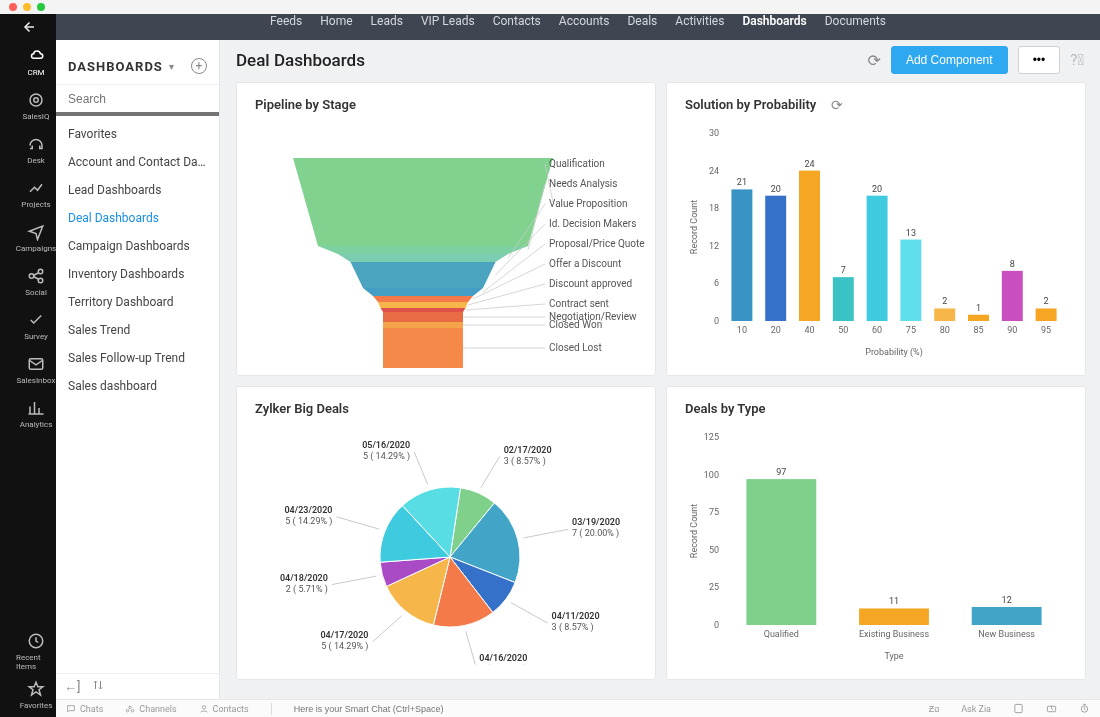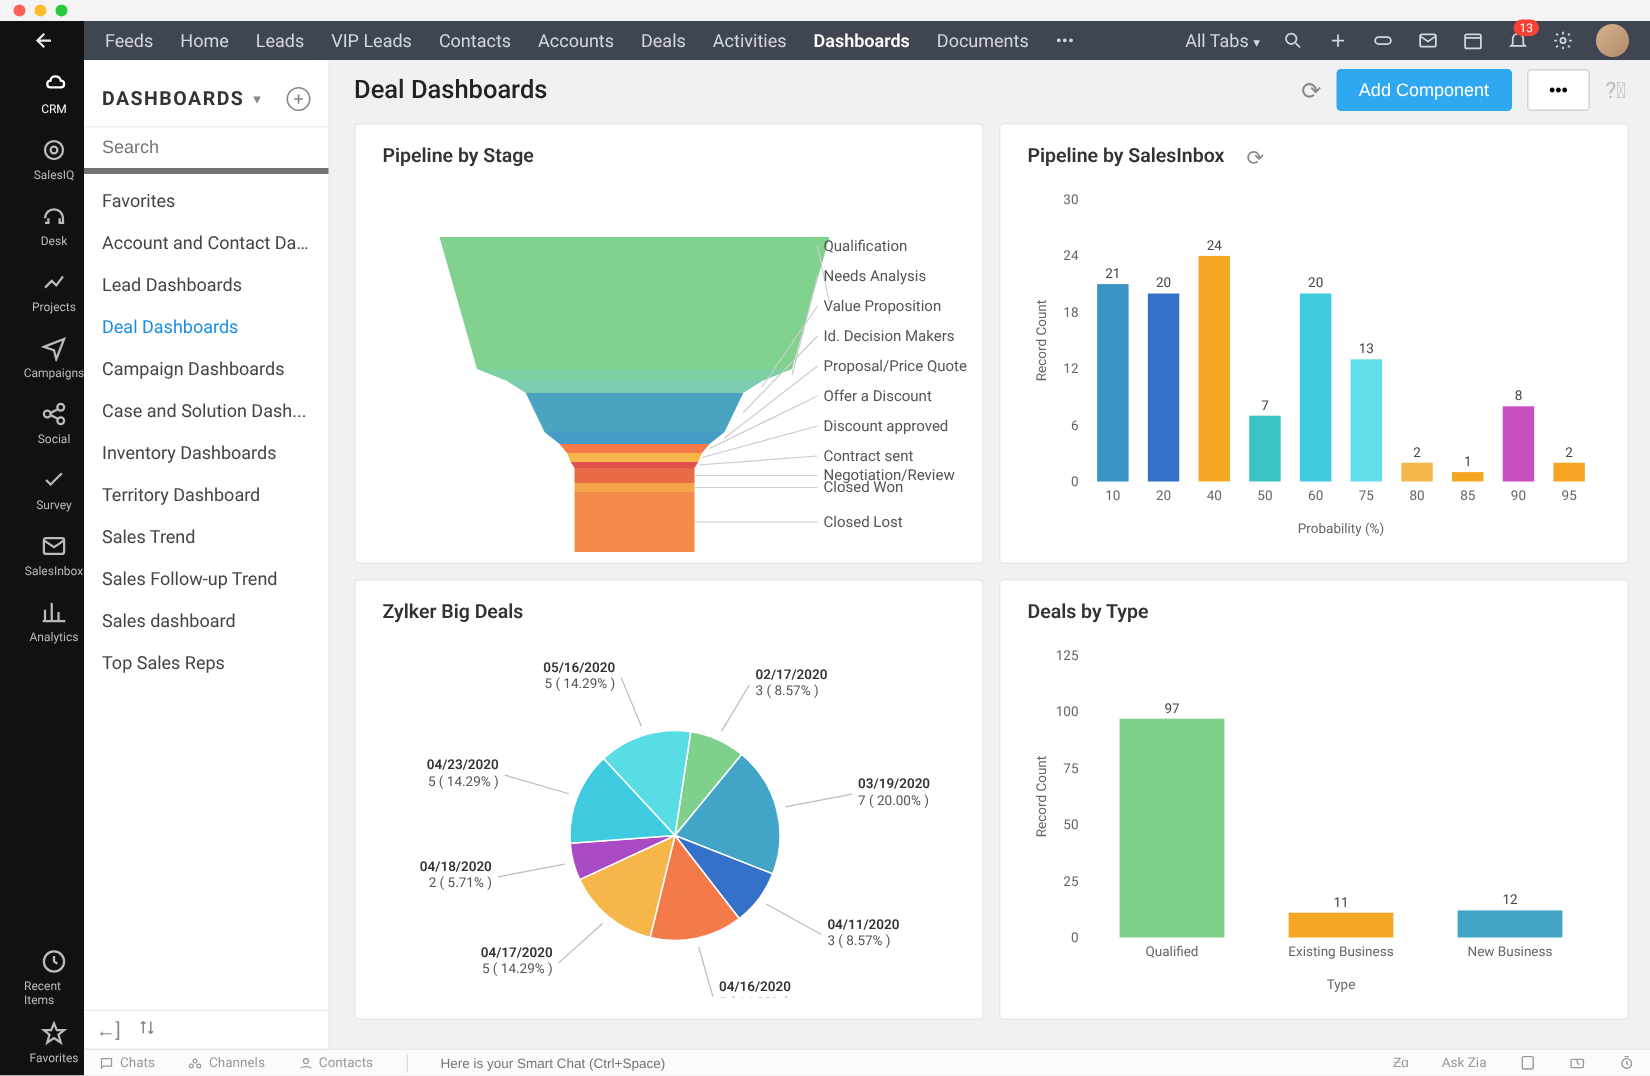--- a/index.html
+++ b/index.html
@@ -12,21 +12,21 @@
 
 
 .rail { position:absolute; left:0; top:14px; bottom:0; width:56px; background:#111; color:#aaa; display:flex; flex-direction:column; }
 .rail-back{height:26px;display:flex;align-items:center;justify-content:center;color:#eee;font-size:18px;}
 .rail-item{display:flex;flex-direction:column;align-items:center;gap:3px;height:44px;justify-content:center;font-size:8px;color:#bbb;padding-left:16px;}
 .rail-item.active{color:#fff;}
 .rail-item svg,.rail-item .ic{width:18px;height:18px;}
 .rail-gap{flex:1}
 
 
-.topnav{position:absolute;left:56px;right:0;top:14px;height:26px;background:#3f4651;display:flex;align-items:center;padding:0 14px;color:#d4d8dd;font-size:12px;gap:18px;}
+.topnav{position:absolute;left:56px;right:0;top:14px;height:26px;background:#3f4651;display:flex;align-items:center;padding:0 14px;color:#d4d8dd;font-size:12px;gap:18px;flex-direction:column;}
 .topnav .nav-link{cursor:pointer;}
 .topnav .nav-link.active{color:#fff;font-weight:600;}
 .topnav-right{margin-left:auto;display:flex;align-items:center;gap:14px;}
 .topnav-right .nic{width:16px;height:16px;display:flex;align-items:center;justify-content:center;color:#d4d8dd;}
 .bell-wrap{position:relative}
 .badge{position:absolute;top:-6px;right:-6px;background:#f44336;color:#fff;font-size:8px;border-radius:8px;padding:1px 4px;}
 .avatar{width:22px;height:22px;border-radius:50%;background:linear-gradient(135deg,#d6b28e,#b08a6a);}
 
 
 .sidebar{position:absolute;left:56px;top:40px;bottom:18px;width:164px;background:#fff;border-right:1px solid #e5e7eb;}
@@ -227,27 +227,25 @@
   </div>
   <div class="sb-search">
     <input placeholder="Search" style="">
   </div>
   <div id="sb-items">
       <div class="sb-item">Favorites</div>
       <div class="sb-item">Account and Contact Da...</div>
       <div class="sb-item">Lead Dashboards</div>
       <div class="sb-item active">Deal Dashboards</div>
       <div class="sb-item">Campaign Dashboards</div>
-      <div class="sb-item">Case and Solution Dash...</div>
       <div class="sb-item">Inventory Dashboards</div>
       <div class="sb-item">Territory Dashboard</div>
       <div class="sb-item">Sales Trend</div>
       <div class="sb-item">Sales Follow-up Trend</div>
       <div class="sb-item">Sales dashboard</div>
-      <div class="sb-item">Top Sales Reps</div>
     </div>
   <div class="sb-foot">
     <span>←]</span>
     <span><svg width="12" height="12" viewBox="0 0 24 24" fill="none" stroke="#888" stroke-width="2">
           <path d="M7 4v16M7 4l-3 3M7 4l3 3M17 20V4M17 20l-3-3M17 20l3-3"></path>
         </svg></span>
   </div>
 </div>
 
 <div class="main">
@@ -293,21 +291,21 @@
             <text x="276" y="162" font-size="10" fill="#555">Negotiation/Review</text>
             <polygon points="110,164 190,164 190,170 110,170" fill="#f4a54a"></polygon>
             <line x1="190" y1="167" x2="272" y2="167" stroke="#ccc" stroke-width="0.8"></line>
             <text x="276" y="170" font-size="10" fill="#555">Closed Won</text>
             <polygon points="110,170 190,170 190,210 110,210" fill="#f4894a"></polygon>
             <line x1="190" y1="190" x2="272" y2="190" stroke="#ccc" stroke-width="0.8"></line>
             <text x="276" y="193" font-size="10" fill="#555">Closed Lost</text>
           </svg></div>
     </div>
     <div class="card">
-      <h3 style="display:inline">Pipeline by SalesInbox</h3>
+      <h3 style="display:inline">Solution by Probability</h3>
       <span class="card-refresh">⟳</span>
       <div class="chart-area" id="barchart1"><svg width="384" height="238">
             <text x="34" y="13" text-anchor="end" font-size="9" fill="#666">30</text>
             <text x="34" y="50.6" text-anchor="end" font-size="9" fill="#666">24</text>
             <text x="34" y="88.2" text-anchor="end" font-size="9" fill="#666">18</text>
             <text x="34" y="125.80000000000001" text-anchor="end" font-size="9" fill="#666">12</text>
             <text x="34" y="163.4" text-anchor="end" font-size="9" fill="#666">6</text>
             <text x="34" y="201" text-anchor="end" font-size="9" fill="#666">0</text>
             <text x="12" y="104" font-size="9" fill="#666" transform="rotate(-90 12 104)" text-anchor="middle">Record Count</text>
             <text x="209" y="232" font-size="9" fill="#666" text-anchor="middle">Probability (%)</text>

